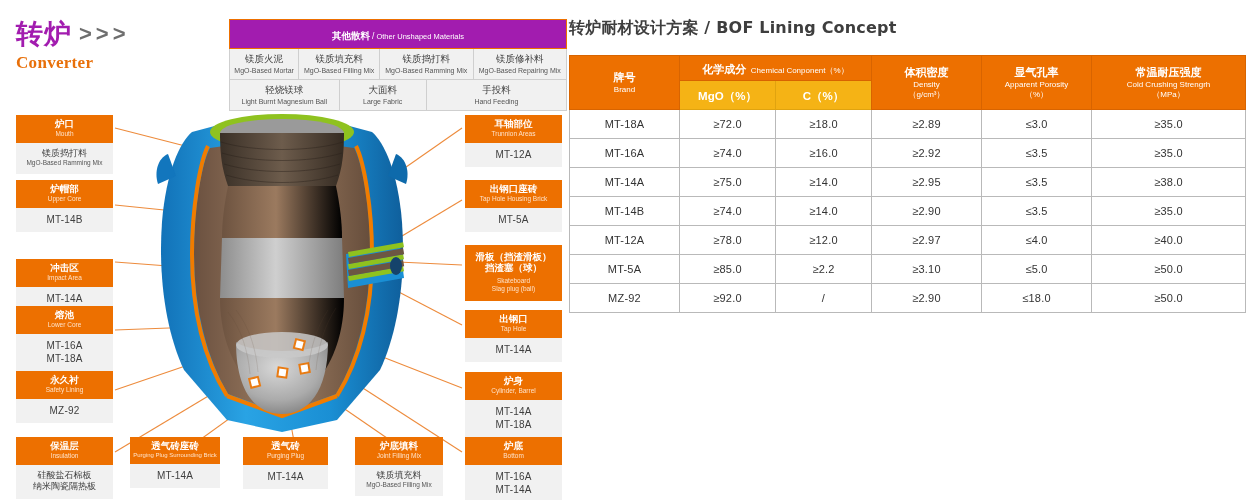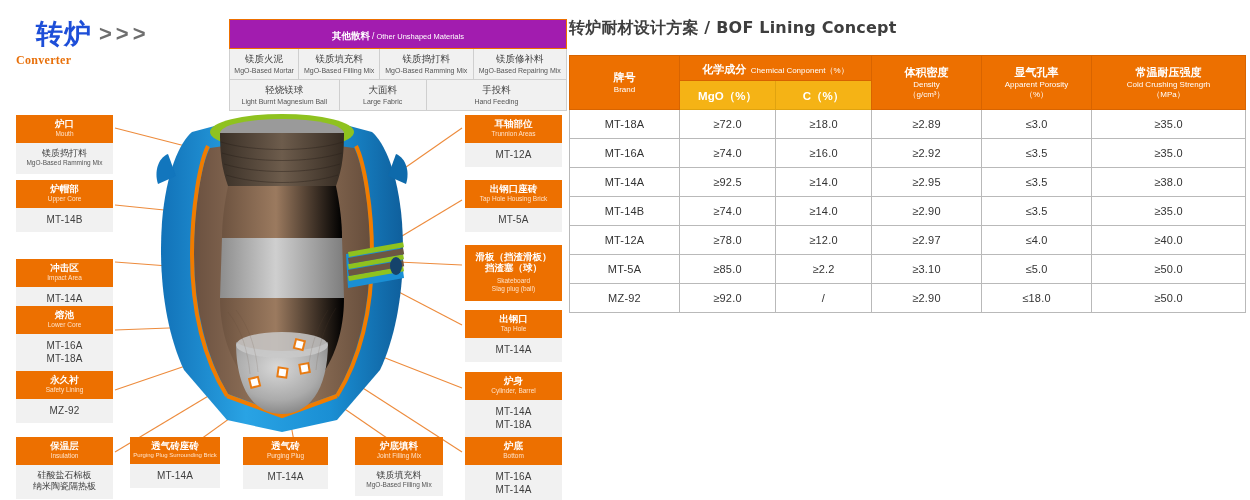--- a/index.html
+++ b/index.html
@@ -8,26 +8,26 @@
     background:#ffffff;
     font-family:"Liberation Sans","DejaVu Sans",sans-serif;
     overflow:hidden;position:relative;
   }
   #root{position:relative;width:1250px;height:500px;}
 
   
   .left-panel{position:absolute;left:0;top:0;width:565px;height:500px;}
 
   .brand{position:absolute;left:16px;top:20px;}
-  .brand-cn{font-size:27px;font-weight:bold;color:#1d4ed8;letter-spacing:1px;
-            font-family:"DejaVu Sans",sans-serif;line-height:1;display:inline-block;vertical-align:middle;margin-left:20px;}
+  .brand-cn{font-size:27px;font-weight:bold;color:#a21caf;letter-spacing:1px;
+            font-family:"DejaVu Sans",sans-serif;line-height:1;display:inline-block;vertical-align:middle;}
   .brand-arrows{font-size:22px;font-weight:bold;color:#6e6e6e;letter-spacing:4px;
                 display:inline-block;vertical-align:middle;margin-left:7px;}
   .brand-en{margin-top:6px;font-family:"Liberation Serif","DejaVu Serif",serif;
-            font-size:12px;font-weight:bold;color:#e8700a;letter-spacing:.3px;}
+            font-size:17px;font-weight:bold;color:#e8700a;letter-spacing:.3px;}
 
   
   .mini-table{position:absolute;left:229px;top:19px;width:338px;
               border:1px solid #cfcfcf;border-collapse:collapse;}
   .mini-table td{border:1px solid #cfcfcf;text-align:center;vertical-align:middle;
                  background:#f1f1f1;padding:4px 2px;}
   .mini-table tr.hdr td{background:#a21caf;border:1px solid #ED7000;padding:5px 2px;}
   .mt-cn{font-size:9.5px;color:#fff;font-weight:bold;font-family:"DejaVu Sans",sans-serif;}
   .mt-en{font-size:7.5px;color:#fff;}
   .mt-sep{font-size:8.5px;color:#fff;padding:0 2px;}
@@ -463,21 +463,21 @@
           <tr>
             <td>MT-16A</td>
             <td>≥74.0</td>
             <td>≥16.0</td>
             <td>≥2.92</td>
             <td>≤3.5</td>
             <td>≥35.0</td>
           </tr>
           <tr>
             <td>MT-14A</td>
-            <td>≥92.5</td>
+            <td>≥75.0</td>
             <td>≥14.0</td>
             <td>≥2.95</td>
             <td>≤3.5</td>
             <td>≥38.0</td>
           </tr>
           <tr>
             <td>MT-14B</td>
             <td>≥74.0</td>
             <td>≥14.0</td>
             <td>≥2.90</td>

